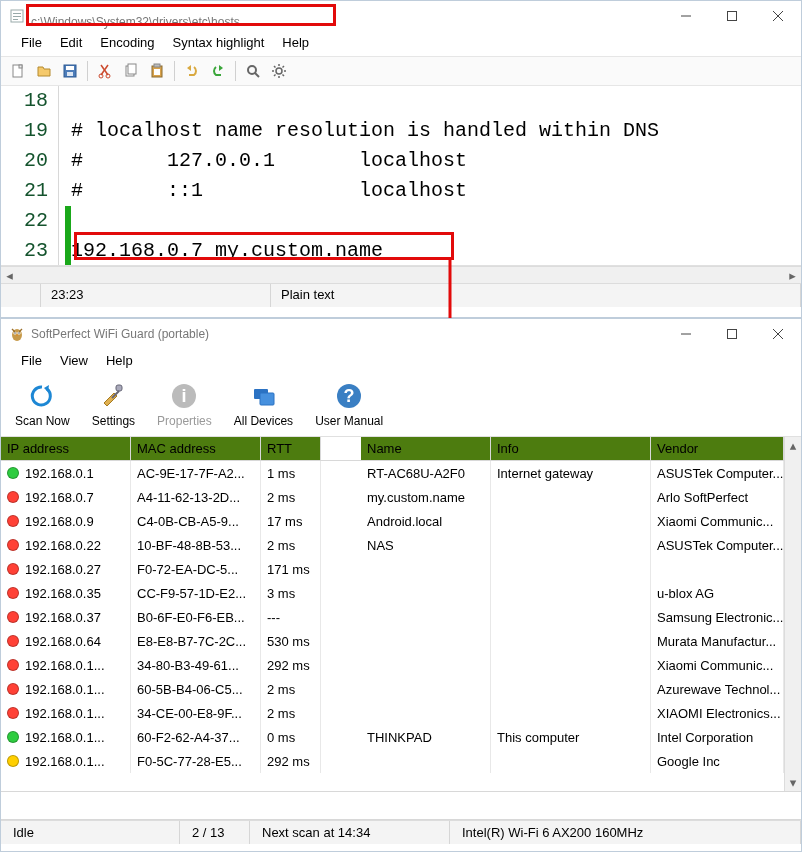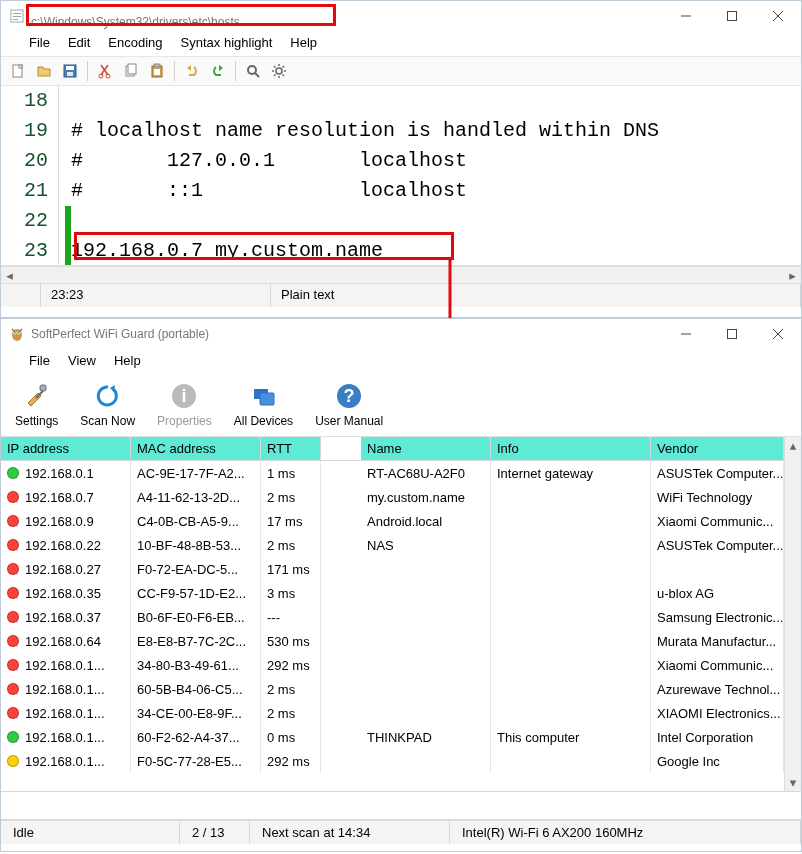--- a/index.html
+++ b/index.html
@@ -4,21 +4,21 @@
 <style>
   * { box-sizing: border-box; margin: 0; padding: 0; }
   html, body { width: 802px; height: 854px; font-family: "Segoe UI", Tahoma, sans-serif; font-size: 13px; background: #fff; overflow: hidden; }
   .window { position: absolute; left: 0; top: 0; width: 802px; border: 1px solid #bfcddb; background: #fff; }
   
   .np { height: 318px; }
   .titlebar { display:flex; align-items:center; height:30px; padding-left:8px; color:#666; }
   .title-text { flex:1; font-size:12px; color:#777; }
   .winbtns { display:flex; }
   .winbtn { width:46px; height:30px; display:flex; align-items:center; justify-content:center; color:#555; cursor:default; }
-  .menubar { display:flex; gap:2px; padding:2px 20px 4px; font-size:13px; }
+  .menubar { display:flex; gap:2px; padding:2px 12px 4px; font-size:13px; }
   .menuitem { padding:2px 8px; cursor:default; }
   .toolbar { display:flex; align-items:center; gap:4px; padding:3px 6px; border-top:1px solid #e6e6e6; border-bottom:1px solid #e6e6e6; background:#fafafa; }
   .tbtn { width:22px; height:22px; display:flex; align-items:center; justify-content:center; border-radius:2px; cursor:default; }
   .sep { width:1px; height:20px; background:#d0d0d0; margin:0 2px; }
   .editor { display:flex; font-family: Consolas, "Courier New", monospace; font-size:20px; height:180px; overflow:hidden; border-bottom:1px solid #e0e0e0; }
   .gutter { width:58px; text-align:right; padding-right:10px; color:#14532d; background:#fff; border-right:1px solid #d8d8d8; }
   .gutter .gl { height:30px; line-height:30px; }
   .code { flex:1; padding-left:12px; white-space:pre; }
   .code .cl { height:30px; line-height:30px; }
   .code .cl.gr { background:linear-gradient(to right, #1aa81a 0 6px, transparent 6px); padding-left:6px; margin-left:-6px; }
@@ -36,21 +36,21 @@
   .wg-icon { width:16px; height:16px; margin-right:6px; }
   .bigtoolbar { display:flex; gap:10px; padding:4px 8px 6px; border-bottom:1px solid #e0e0e0; }
   .bigbtn { display:flex; flex-direction:column; align-items:center; gap:2px; padding:2px 6px; font-size:12px; cursor:default; }
   .bigbtn .ic { width:32px; height:32px; display:flex; align-items:center; justify-content:center; }
   
   .tablewrap { display:flex; height:355px; border-bottom:1px solid #d8d8d8; }
   .table { flex:1; overflow:hidden; }
   .thead, .trow { display:flex; align-items:center; height:24px; }
   .thead { background:#fff; border-bottom:1px solid #d8d8d8; font-size:13px; }
   .th, .td { padding:0 6px; overflow:hidden; white-space:nowrap; text-overflow:ellipsis; border-right:1px solid #e8e8e8; height:100%; display:flex; align-items:center; }
-  .th { border-right:1px solid #d8d8d8; cursor:default; background:#5eead4; }
+  .th { border-right:1px solid #d8d8d8; cursor:default; background:#4d7c0f; }
   .trow { font-size:13px; }
   .c-ip    { width:130px; }
   .c-mac   { width:130px; }
   .c-rtt   { width:60px; }
   .c-name  { width:130px;margin-left:40px; }
   .c-info  { width:160px; }
   .c-ven   { flex:1; }
   .dot { width:12px; height:12px; border-radius:50%; margin-right:6px; flex-shrink:0; border:1px solid rgba(0,0,0,.25); }
   .dot.green { background:#2ecc40; }
   .dot.red   { background:#ff4136; }
@@ -241,35 +241,35 @@
   </div>
   <div class="menubar" id="wg-menu">
       <div class="menuitem">File</div>
       <div class="menuitem">View</div>
       <div class="menuitem">Help</div>
     </div>
   <div class="bigtoolbar">
     <div class="bigbtn">
       <div class="ic">
           <svg width="30" height="30">
+            <path d="M15 6a9 9 0 1 0 5 2" fill="none" stroke="#1d87d4" stroke-width="3"></path>
+            <path d="M22 4l-5 3 4 4z" fill="#1d87d4"></path>
+          </svg>
+        </div>
+      <span>Scan Now</span>
+    </div>
+    <div class="bigbtn">
+      <div class="ic">
+          <svg width="30" height="30">
             <path d="M6 22l10-10 3 3-10 10z" fill="#e0b050" stroke="#a57a20"></path>
             <rect x="18" y="4" width="6" height="6" rx="2" fill="#aab" stroke="#667"></rect>
             <line x1="21" y1="10" x2="14" y2="17" stroke="#667" stroke-width="2"></line>
           </svg>
         </div>
       <span>Settings</span>
-    </div>
-    <div class="bigbtn">
-      <div class="ic">
-          <svg width="30" height="30">
-            <path d="M15 6a9 9 0 1 0 5 2" fill="none" stroke="#1d87d4" stroke-width="3"></path>
-            <path d="M22 4l-5 3 4 4z" fill="#1d87d4"></path>
-          </svg>
-        </div>
-      <span>Scan Now</span>
     </div>
     <div class="bigbtn" style="color:#999">
       <div class="ic">
           <svg width="30" height="30">
             <circle cx="15" cy="15" r="12" fill="#bbb"></circle>
             <text x="15" y="21" font-size="18" font-weight="bold" fill="#fff" text-anchor="middle">i</text>
           </svg>
         </div>
       <span>Properties</span>
     </div>
@@ -317,21 +317,21 @@
           </div>
           <div class="trow">
             <div class="td c-ip">
               <span class="dot red"></span>
               <span>192.168.0.7</span>
             </div>
             <div class="td c-mac">A4-11-62-13-2D...</div>
             <div class="td c-rtt">2 ms</div>
             <div class="td c-name">my.custom.name</div>
             <div class="td c-info"></div>
-            <div class="td c-ven">WiFi Technology</div>
+            <div class="td c-ven">Arlo SoftPerfect</div>
           </div>
           <div class="trow">
             <div class="td c-ip">
               <span class="dot red"></span>
               <span>192.168.0.9</span>
             </div>
             <div class="td c-mac">C4-0B-CB-A5-9...</div>
             <div class="td c-rtt">17 ms</div>
             <div class="td c-name">Android.local</div>
             <div class="td c-info"></div>

